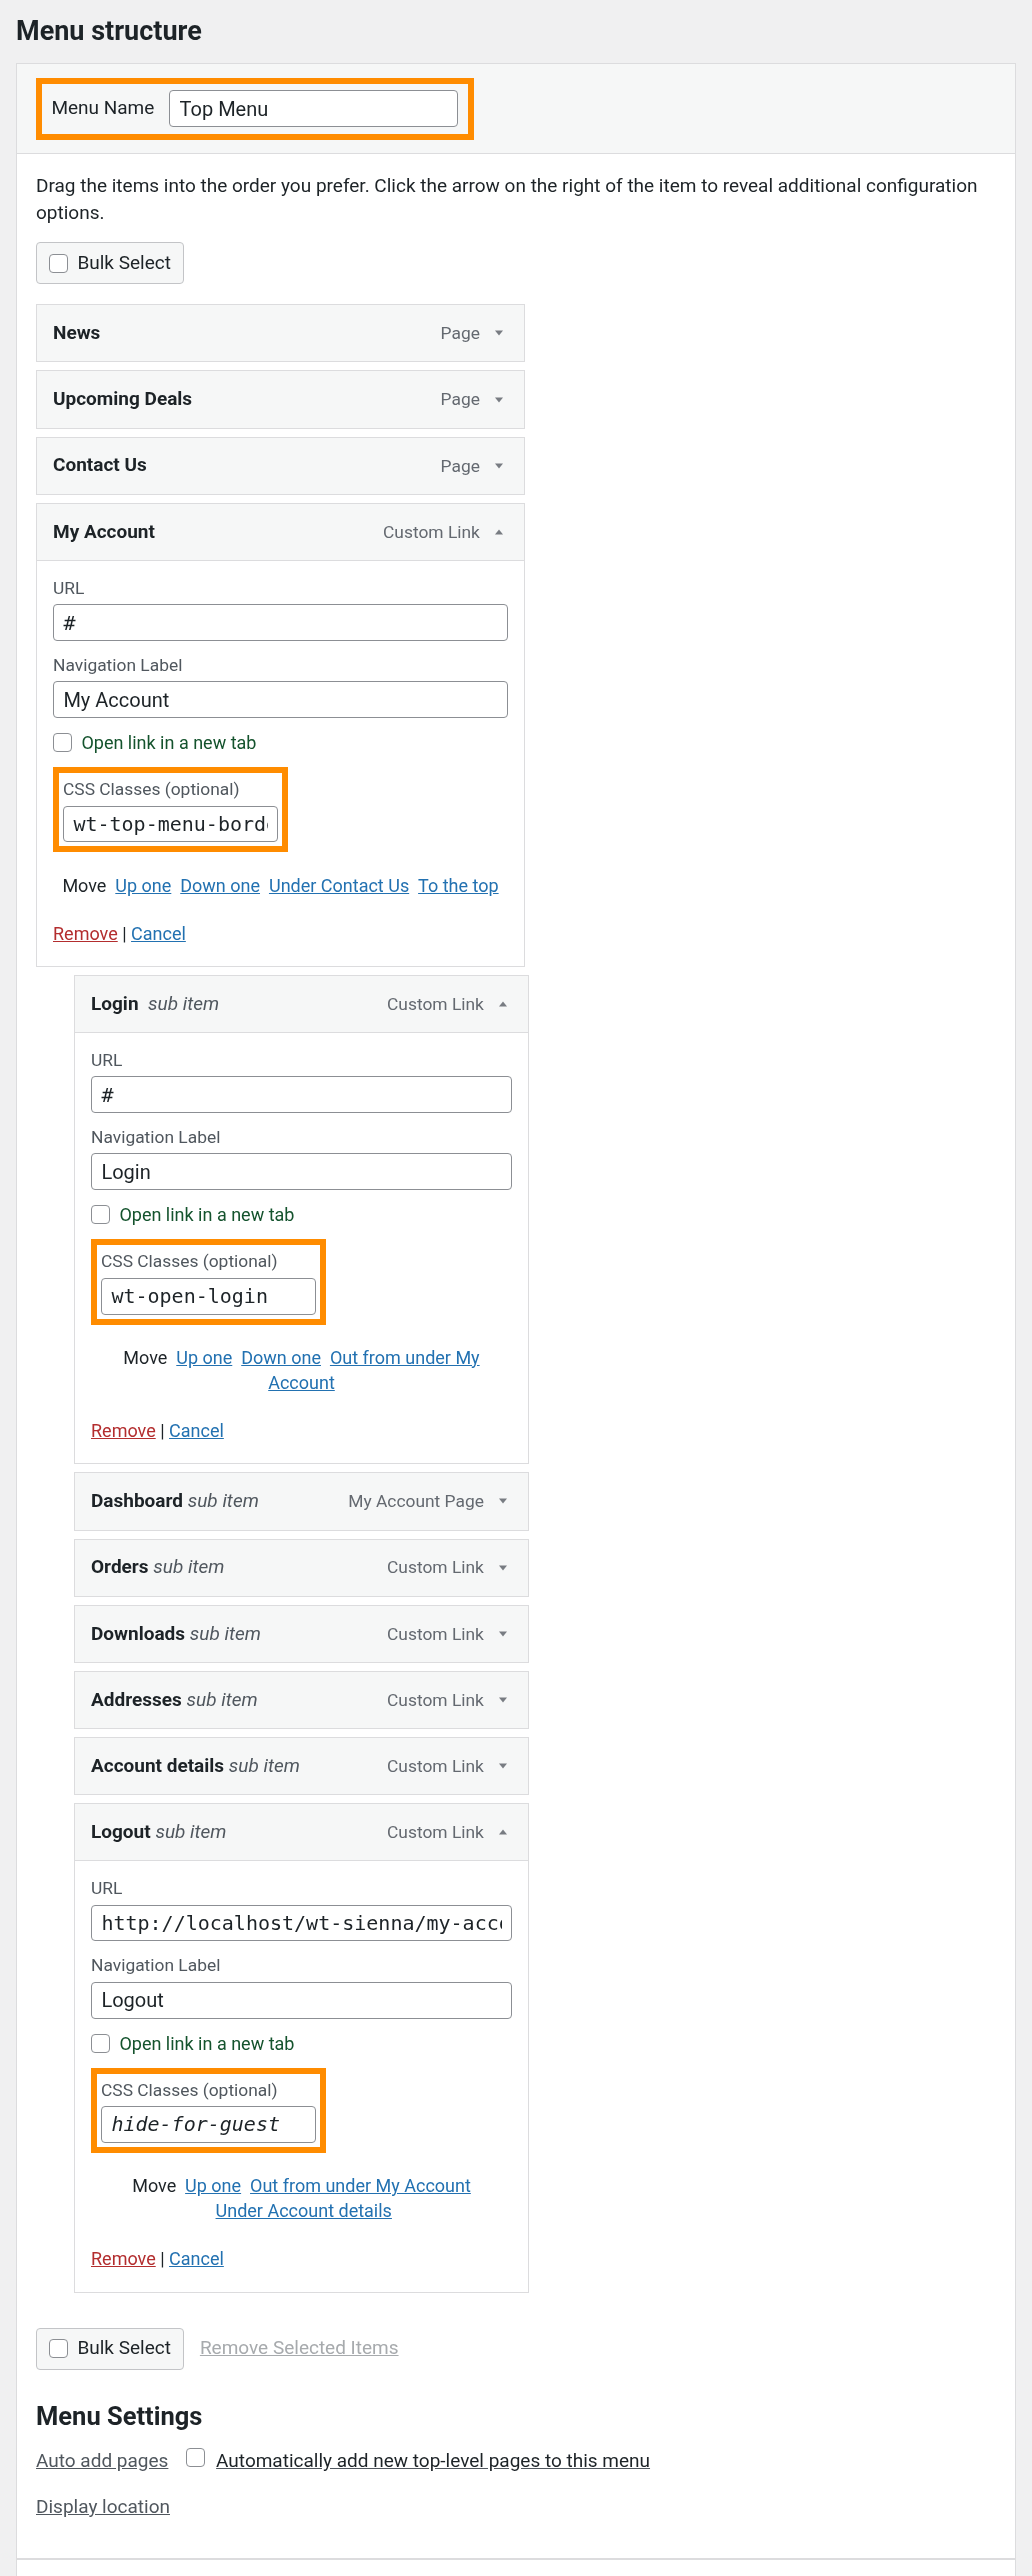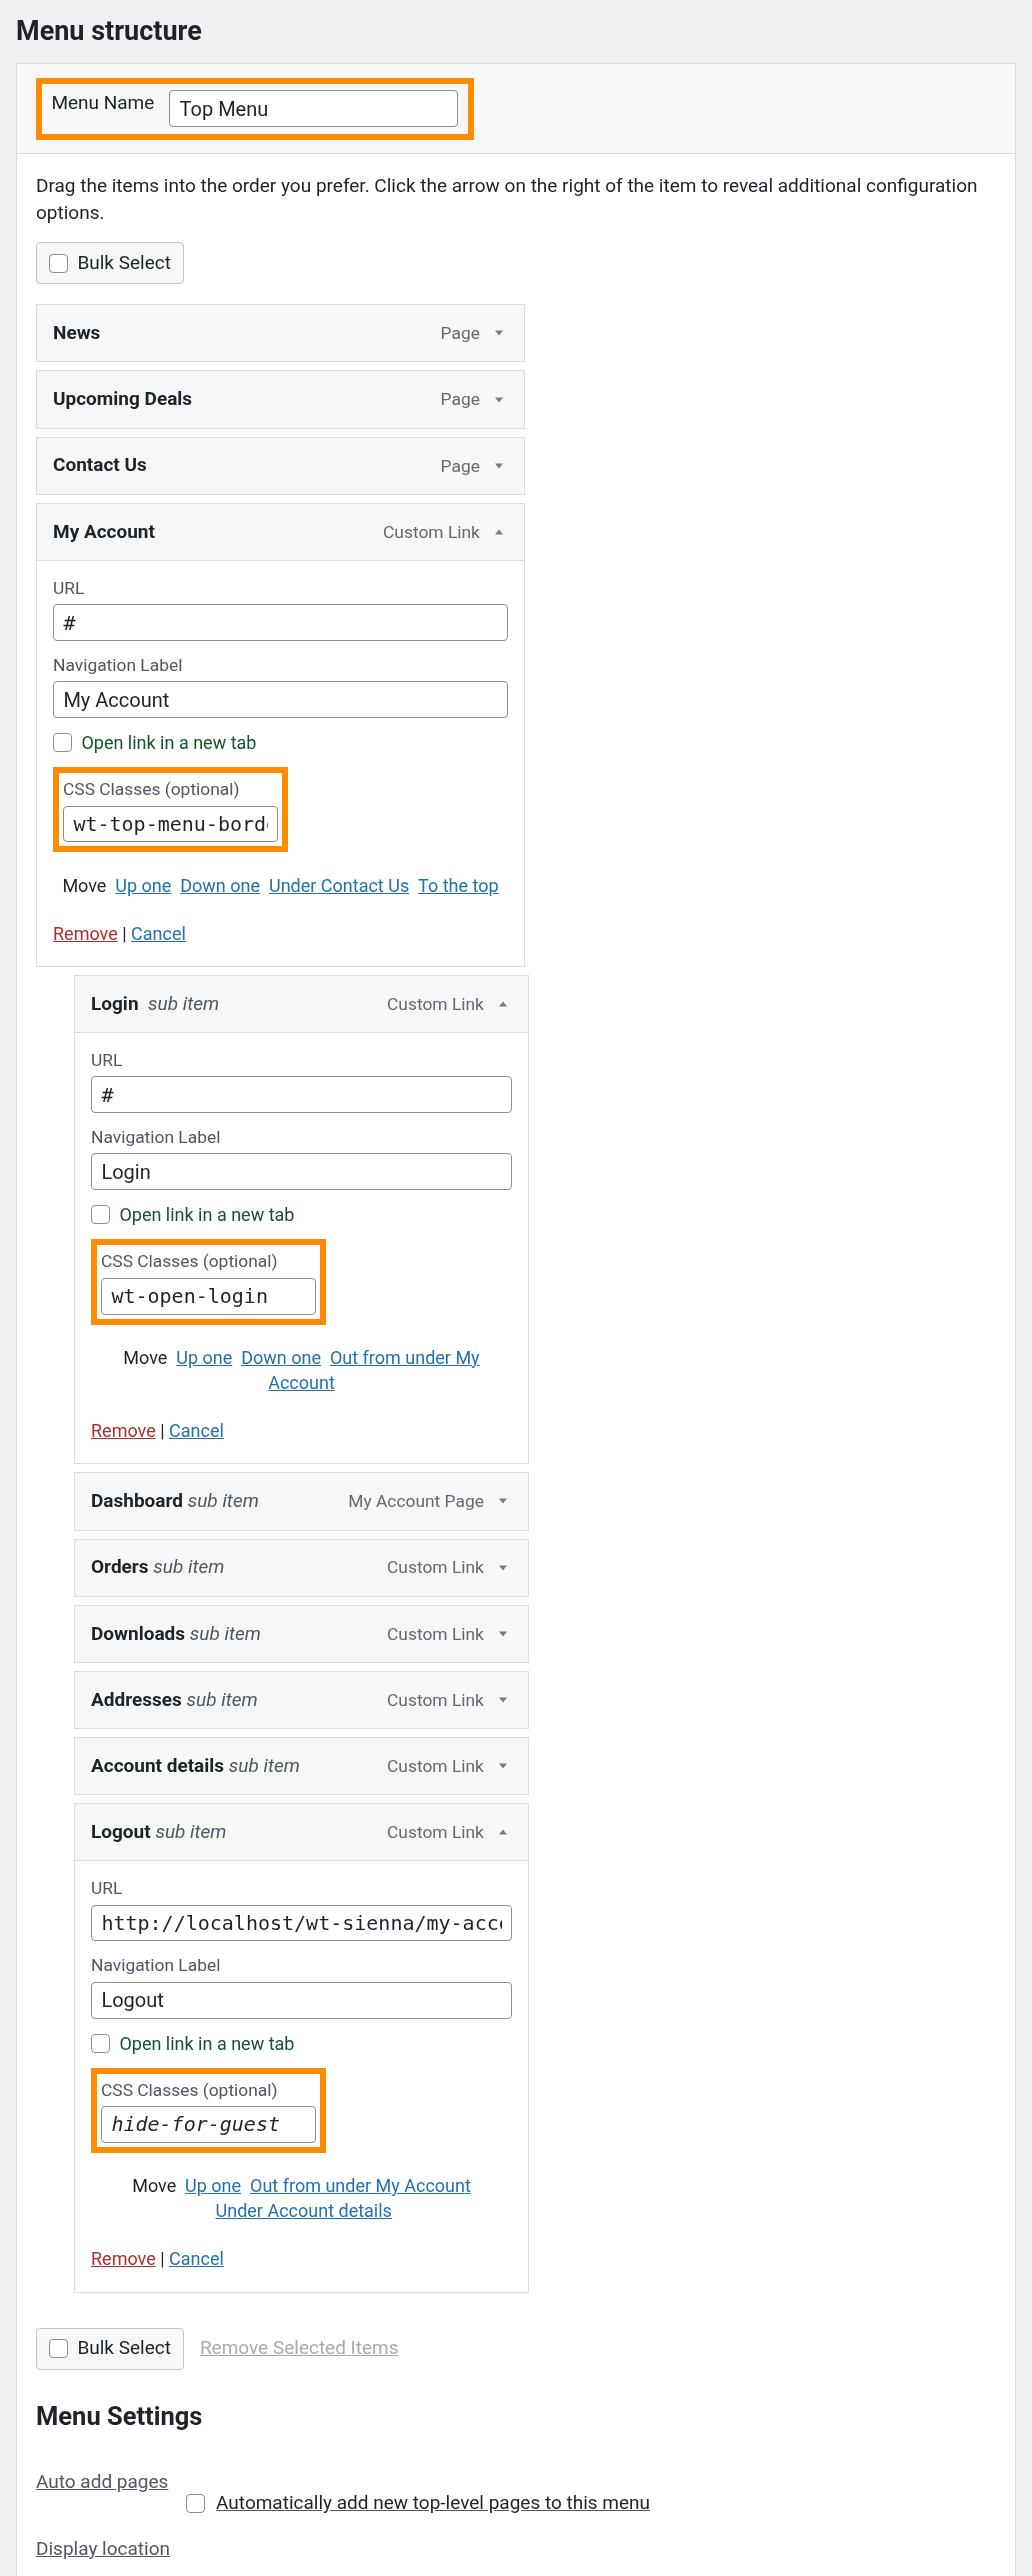--- a/index.html
+++ b/index.html
@@ -17,21 +17,21 @@
     border: 0.7px solid #dcdcde;
   }
   .panel.top {
     background: #f6f7f7;
     border-bottom: none;
     padding: 13.4px 19px;
   }
   .panel.body {
     padding: 19px;
   }
-  .menu-name-row { display: flex; gap: 14.8px; }
+  .menu-name-row { display: flex; align-items: center; gap: 14.8px; }
   .label-plain { font-size: 19px; color: #1d2327; }
   input[type=text].std {
     border: 0.7px solid #8c8f94;
     border-radius: 4px;
     background: #fff;
     padding: 5.4px 9.4px;
     font-size: 20px;
     color: #1d2327;
     font-family: inherit;
   }
@@ -406,21 +406,21 @@
           <span class="chk"></span>
           <span>Bulk Select</span>
         </span>
         <span class="disabled-link">Remove Selected Items</span>
       </div>
 
       <h3 class="settings">Menu Settings</h3>
 
       <div class="settings-row">
         <span>Auto add pages</span>
-        <span style="display:flex;align-items:center;gap:10.7px;color:#1d2327;margin-top:42px;">
+        <span style="display:flex;align-items:flex-start;gap:10.7px;color:#1d2327;">
           <span class="chk"></span>
           <span>Automatically add new top-level pages to this menu</span>
         </span>
       </div>
       <div class="settings-row">
         <span>Display location</span>
       </div>
     </div>
 
     <div class="panel" style="border-top:none;">

